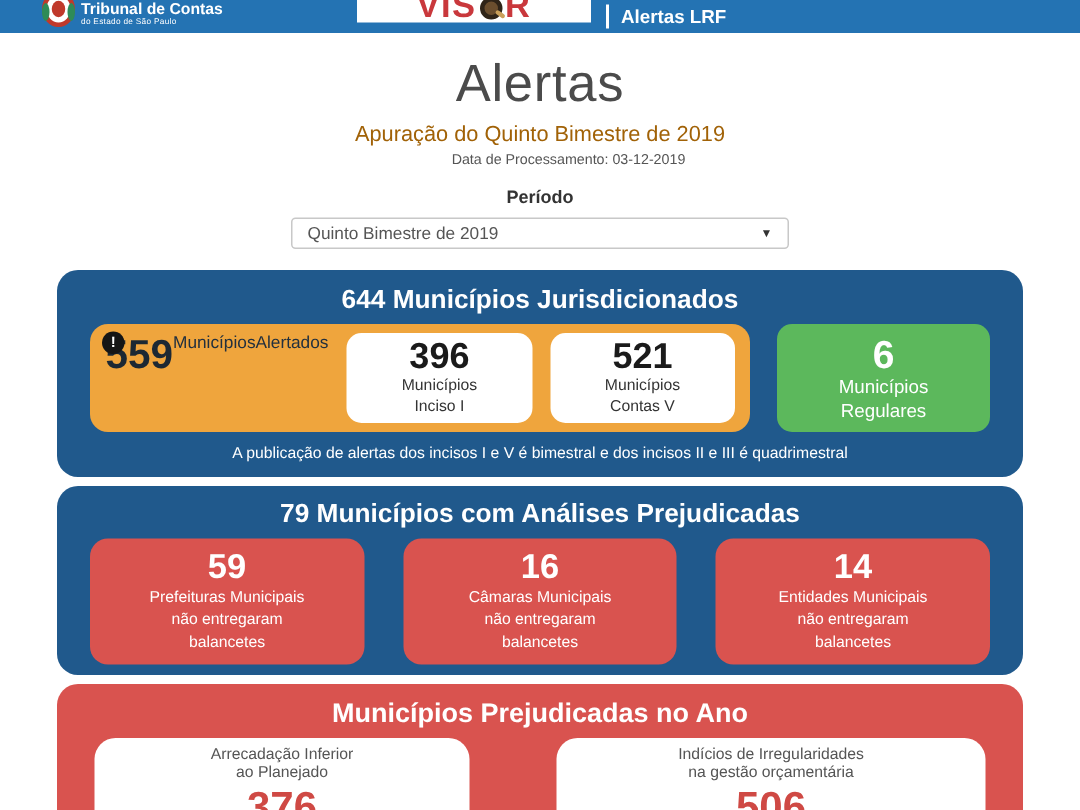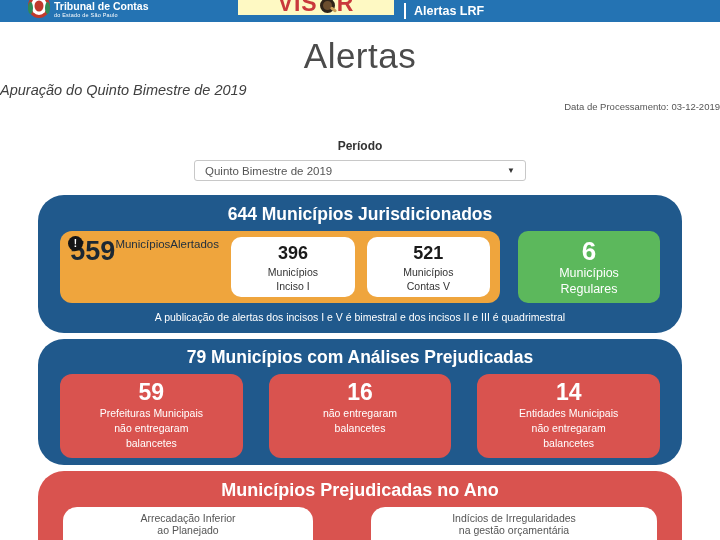--- a/index.html
+++ b/index.html
@@ -6,70 +6,70 @@
   html,body { width:720px; height:540px; overflow:hidden; background:#fff;
     font-family:"Liberation Sans", sans-serif; }
 
   
   .header { position:relative; height:22px; background:#2473B3; }
   .emblem { position:absolute; left:27px; top:-7px; }
   .org { position:absolute; left:54px; top:1px; color:#fff; }
   .org-line1 { font-size:10.5px; font-weight:bold; line-height:11px; }
   .org-line2 { font-size:5.5px; line-height:7px; letter-spacing:.2px; }
   .logo-box { position:absolute; left:238px; top:0; width:156px; height:15px;
-    background:#fef9c3; overflow:hidden; }
+    background:#ffffff; overflow:hidden; }
   .logo-text { position:relative; top:-9px; height:24px; display:flex;
     align-items:center; justify-content:center; gap:2px;
     font-size:23px; font-weight:bold; color:#C9383C; letter-spacing:1px; }
   .lens { display:inline-block; width:15px; height:15px; border-radius:50%;
     background:#6B4E2E; border:3px solid #2F2418; position:relative; top:2px; }
   .lens-handle { position:absolute; width:7px; height:3px; background:#CAA05A;
     right:-5px; bottom:-1px; transform:rotate(35deg); border-radius:2px; }
   .app-label { position:absolute; left:404px; top:3px; height:16px; line-height:16px;
     border-left:2px solid #fff; padding-left:8px; color:#fff; font-weight:bold;
     font-size:12.5px; }
 
   
   .page-title { margin-top:13px; text-align:center; font-size:35px; font-weight:normal;
     color:#4B4B4B; line-height:42px; letter-spacing:.5px; }
-  .page-subtitle { margin-top:5px; font-style:italic;
-    font-size:14.5px; color:#404040; line-height:16px; }
-  .processing { margin-top:3px; text-align:right; font-size:9.5px; color:#555;
+  .page-subtitle { margin-top:5px; text-align:center; 
+    font-size:14.5px; color:#a16207; line-height:16px; }
+  .processing { margin-top:3px; text-align:center; font-size:9.5px; color:#555;
     line-height:11px;padding-left:38px; }
-  .period-label { margin-top:28px; text-align:center; font-size:12px; font-weight:bold;
+  .period-label { margin-top:13px; text-align:center; font-size:12px; font-weight:bold;
     color:#333; line-height:13px; }
   .select { width:332px; height:21px; margin:7px auto 0; border:1px solid #C8C8C8;
     border-radius:3px; display:flex; align-items:center; justify-content:space-between;
     padding:0 10px; font-size:11.5px; color:#555; background:#fff; cursor:pointer;gap:31px; }
   .select .arrow { font-size:8px; color:#333; }
 
   
   .panels { width:644px; margin:14px auto 0; }
-  .panel { border-radius:26px; }
+  .panel { border-radius:14px; }
   .panel-blue { background:#20598C; }
   .panel-red  { background:#D9534F; }
   .panel h2 { color:#fff; text-align:center; font-size:17.5px; font-weight:bold;
     line-height:24px; }
 
   
   .p1 { padding:7px 22px 9px; }
   .p1 h2 { margin-bottom:5px; }
   .row1 { display:flex; gap:18px; height:72px; }
   .orange-card { position:relative; width:440px; background:#EFA53D; border-radius:12px;
     padding:6px 10px; display:flex; gap:12px; }
   .warning-icon { position:absolute; top:5px; left:8px; width:15px; height:15px;
     border-radius:50%; background:#151515; color:#fff; font-size:10px; font-weight:bold;
     display:flex; align-items:center; justify-content:center; line-height:1; }
   .alerted { width:150px; display:flex; flex-direction:row; justify-content:center;
     text-align:center; }
   .alerted .num { font-size:27px; font-weight:bold; color:#1C2833; line-height:29px; }
   .alerted .lbl { font-size:11.5px; color:#22303E; line-height:15px; }
   .mini-card { width:124px; background:#fff; border-radius:10px; display:flex;
     flex-direction:column; justify-content:center; text-align:center; }
-  .mini-card .num { font-size:18px; font-weight:bold; color:#1A1A1A; line-height:24px; }
+  .mini-card .num { font-size:24px; font-weight:bold; color:#1A1A1A; line-height:24px; }
   .mini-card .lbl { font-size:10.5px; color:#333; line-height:14px; }
   .green-card { flex:1; background:#5CB85C; border-radius:10px; color:#fff;
     display:flex; flex-direction:column; justify-content:center; text-align:center; }
   .green-card .num { font-size:26px; font-weight:bold; line-height:28px; }
   .green-card .lbl { font-size:12.5px; line-height:16px; }
   .note { margin-top:8px; text-align:center; color:#fff; font-size:10.5px;
     line-height:13px; }
 
   
   .p2 { margin-top:6px; padding:6px 22px 7px; }
@@ -164,20 +164,21 @@
     <h2>79 Municípios com Análises Prejudicadas</h2>
     <div class="row2">
       <div class="red-card">
         <div class="num">59</div>
         <div class="lbl">Prefeituras Municipais</div>
         <div class="lbl">não entregaram</div>
         <div class="lbl">balancetes</div>
       </div>
       <div class="red-card">
         <div class="num">16</div>
+        <div class="lbl">Câmaras Municipais</div>
         <div class="lbl">não entregaram</div>
         <div class="lbl">balancetes</div>
       </div>
       <div class="red-card">
         <div class="num">14</div>
         <div class="lbl">Entidades Municipais</div>
         <div class="lbl">não entregaram</div>
         <div class="lbl">balancetes</div>
       </div>
     </div>

